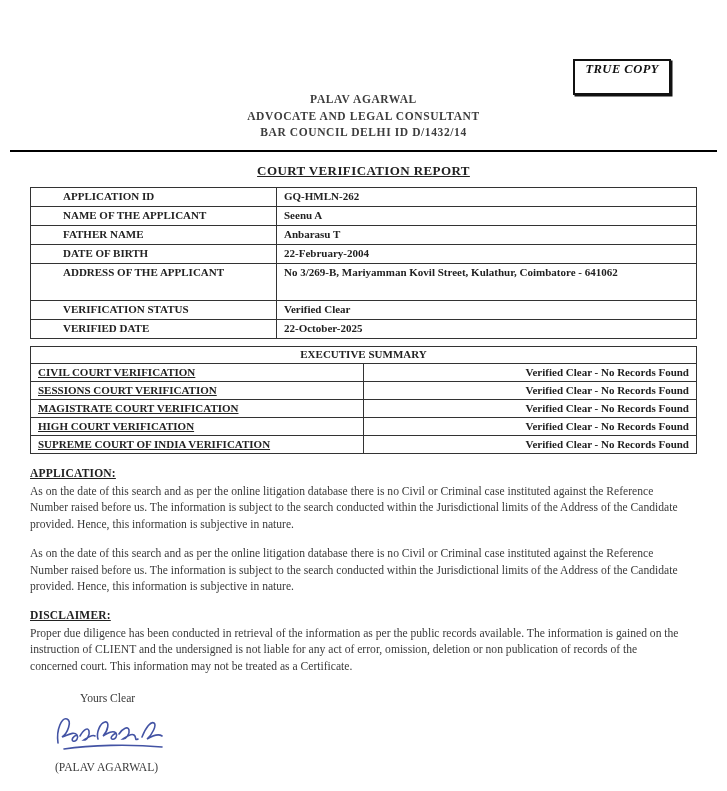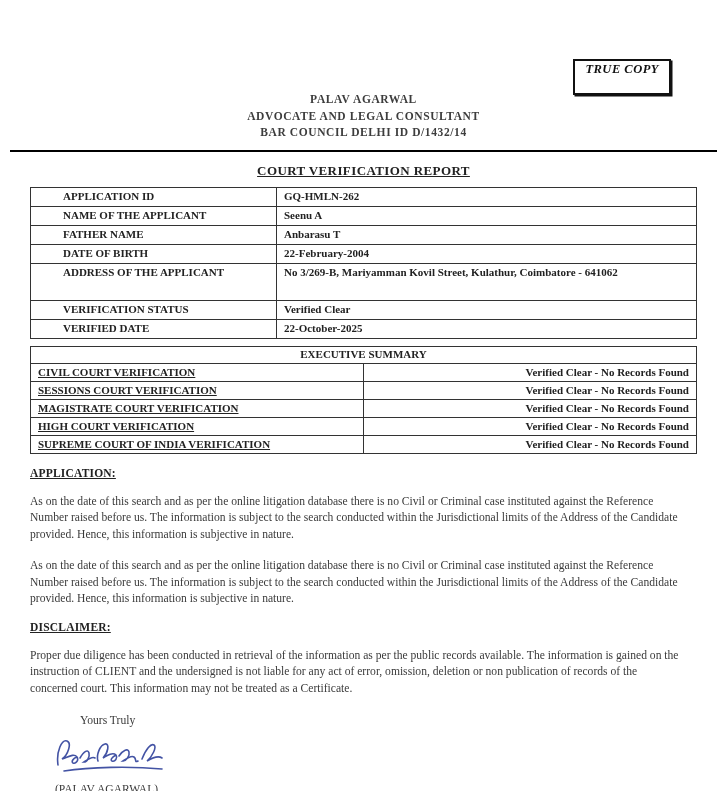--- a/index.html
+++ b/index.html
@@ -84,21 +84,21 @@
   
   .section { margin: 13px 30px 0 30px; }
   .section-heading {
     font-weight: bold;
     font-size: 11.5px;
     text-decoration: underline;
     color: #222222;
     letter-spacing: 0.2px;
   }
   .section-body {
-    margin-top: 15px;
+    margin-top: 5px;
     font-size: 11.6px;
     line-height: 1.42;
     color: #3a3a3a;
     width: 655px;
   }
   
   .yours-truly {
     margin: 17px 0 0 80px;
     font-size: 11.6px;
     color: #3a3a3a;
@@ -202,21 +202,21 @@
 
   <div class="section">
     <div class="section-body">As on the date of this search and as per the online litigation database there is no Civil or Criminal case instituted against the Reference Number raised before us. The information is subject to the search conducted within the Jurisdictional limits of the Address of the Candidate provided. Hence, this information is subjective in nature.</div>
   </div>
 
   <div class="section">
     <div class="section-heading">DISCLAIMER:</div>
     <div class="section-body">Proper due diligence has been conducted in retrieval of the information as per the public records available. The information is gained on the instruction of CLIENT and the undersigned is not liable for any act of error, omission, deletion or non publication of records of the concerned court. This information may not be treated as a Certificate.</div>
   </div>
 
-  <div class="yours-truly">Yours Truly</div>
+  <div class="yours-truly">Yours Clear</div>
 
   <div class="signature-wrap">
     <svg width="125" height="50" viewBox="0 0 125 50">
       <g fill="none" stroke="#4353a4" stroke-width="1.6" stroke-linecap="round">
         <path d="M8,34 C6,20 12,8 17,10 C22,12 18,24 12,28 C18,26 24,22 27,26 C29,29 26,33 23,32 C21,31 23,27 27,26"></path>
         <path d="M30,27 C34,20 38,18 39,22 C40,26 37,31 34,31 C37,29 42,25 45,27"></path>
         <path d="M48,30 C46,24 50,14 55,13 C60,12 58,22 53,27 C58,24 63,21 66,24 C68,27 65,31 62,30 C60,29 62,26 66,24"></path>
         <path d="M69,25 C73,19 78,17 79,21 C80,25 76,30 73,30 C76,28 81,24 84,26 C87,28 84,32 88,30"></path>
         <path d="M92,28 C96,18 101,12 104,14 C107,16 102,26 97,30 C102,27 108,24 112,27"></path>
         <path d="M14,40 C40,36 80,35 112,38"></path>

